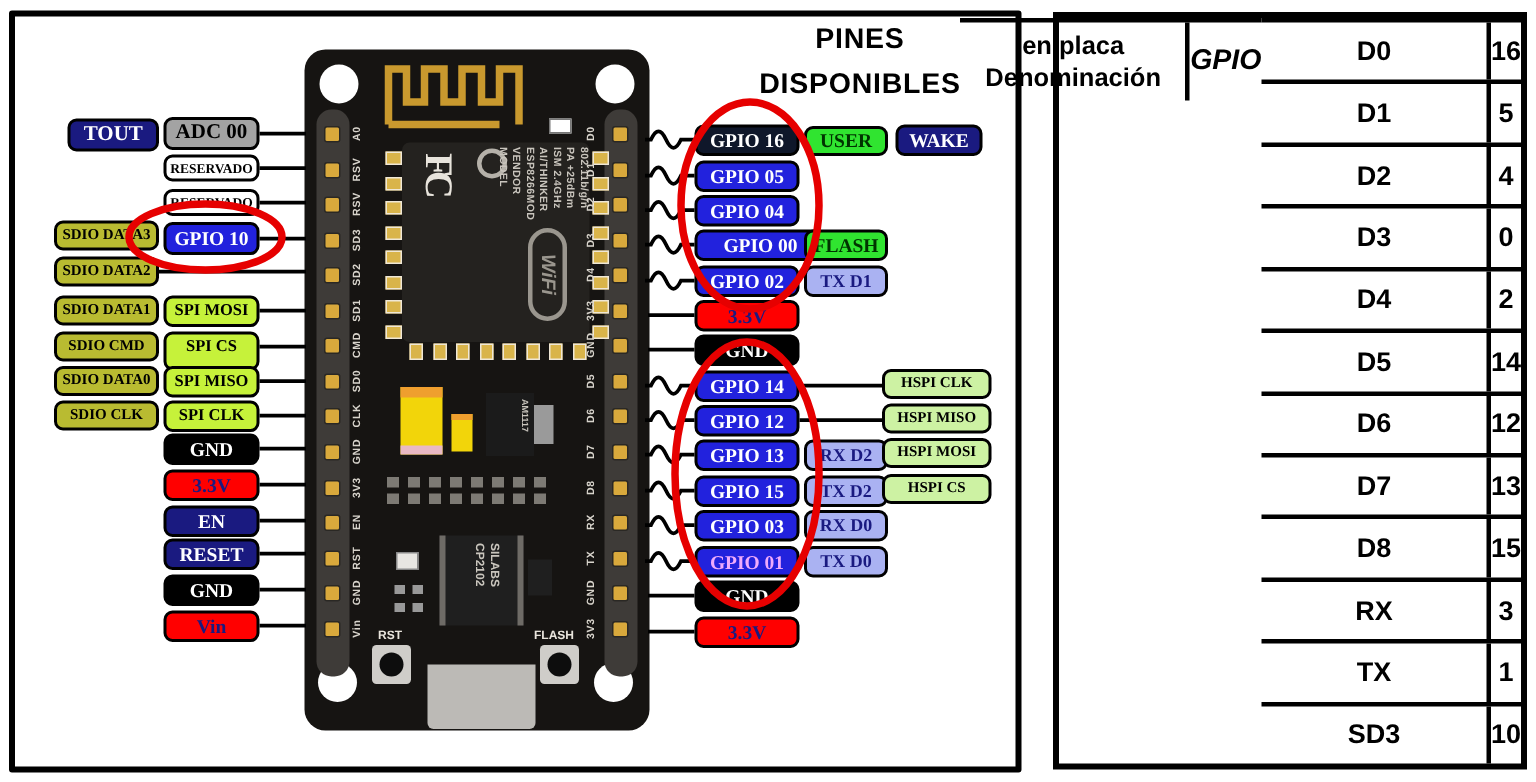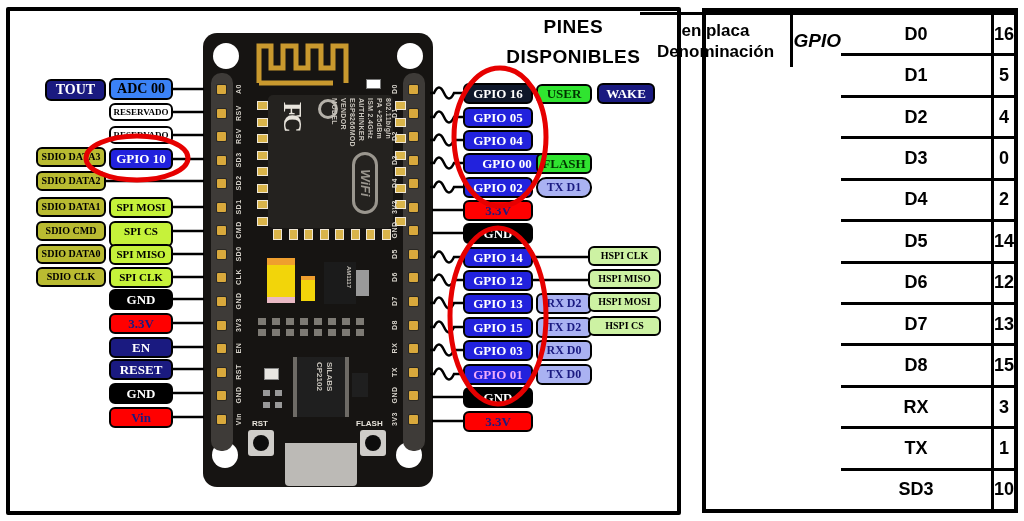--- a/index.html
+++ b/index.html
@@ -232,21 +232,21 @@
         <div class="tc2">1</div>
       </div>
       <div class="trow">
         <div class="tc1">SD3</div>
         <div class="tc2">10</div>
       </div>
     </div>
 </div>
 
 <div class="pinlabel" style="left: 45px; top: 79px; width: 61px; height: 22px; background: rgb(26, 26, 128); color: rgb(255, 255, 255); font-size: 14px; line-height: 18px;">TOUT</div>
-<div class="pinlabel" style="left: 109px; top: 78px; width: 64px; height: 22px; background: #3b82f6; color: rgb(0, 0, 0); font-size: 14px; line-height: 18px;">ADC 00</div>
+<div class="pinlabel" style="left: 109px; top: 78px; width: 64px; height: 22px; background: #a3a3a3; color: rgb(0, 0, 0); font-size: 14px; line-height: 18px;">ADC 00</div>
 <div class="pinlabel" style="left: 109px; top: 103px; width: 64px; height: 18px; background: rgb(255, 255, 255); color: rgb(0, 0, 0); font-size: 9px; line-height: 14px;">RESERVADO</div>
 <div class="pinlabel" style="left: 109px; top: 126px; width: 64px; height: 18px; background: rgb(255, 255, 255); color: rgb(0, 0, 0); font-size: 9px; line-height: 14px;">RESERVADO</div>
 <div class="pinlabel" style="left: 109px; top: 148px; width: 64px; height: 22px; background: rgb(34, 34, 221); color: rgb(255, 255, 255); font-size: 13px; line-height: 18px;">GPIO 10</div>
 <div class="pinlabel" style="left: 36px; top: 147px; width: 70px; height: 20px; background: rgb(185, 187, 49); color: rgb(0, 0, 0); font-size: 10px; line-height: 16px;">SDIO DATA3</div>
 <div class="pinlabel" style="left: 36px; top: 171px; width: 70px; height: 20px; background: rgb(185, 187, 49); color: rgb(0, 0, 0); font-size: 10px; line-height: 16px;">SDIO DATA2</div>
 <div class="pinlabel" style="left: 36px; top: 197px; width: 70px; height: 20px; background: rgb(185, 187, 49); color: rgb(0, 0, 0); font-size: 10px; line-height: 16px;">SDIO DATA1</div>
 <div class="pinlabel" style="left: 109px; top: 197px; width: 64px; height: 21px; background: rgb(198, 242, 58); color: rgb(0, 0, 0); font-size: 11px; line-height: 17px;">SPI MOSI</div>
 <div class="pinlabel" style="left: 36px; top: 221px; width: 70px; height: 20px; background: rgb(185, 187, 49); color: rgb(0, 0, 0); font-size: 10px; line-height: 16px;">SDIO CMD</div>
 <div class="pinlabel" style="left: 109px; top: 221px; width: 64px; height: 26px; background: rgb(198, 242, 58); color: rgb(0, 0, 0); font-size: 11px; line-height: 17px;">SPI CS</div>
 <div class="pinlabel" style="left: 36px; top: 244px; width: 70px; height: 20px; background: rgb(185, 187, 49); color: rgb(0, 0, 0); font-size: 10px; line-height: 16px;">SDIO DATA0</div>
@@ -260,21 +260,21 @@
 <div class="pinlabel" style="left: 109px; top: 383px; width: 64px; height: 21px; background: rgb(0, 0, 0); color: rgb(255, 255, 255); font-size: 13px; line-height: 17px;">GND</div>
 <div class="pinlabel" style="left: 109px; top: 407px; width: 64px; height: 21px; background: rgb(255, 0, 0); color: rgb(26, 26, 128); font-size: 13px; line-height: 17px;">Vin</div>
 <div class="pinlabel" style="left: 463px; top: 83px; width: 70px; height: 21px; background: #0f172a; color: rgb(255, 255, 255); font-size: 13px; line-height: 17px;">GPIO 16</div>
 <div class="pinlabel" style="left: 536px; top: 84px; width: 56px; height: 20px; background: rgb(48, 228, 48); color: rgb(0, 51, 0); font-size: 13px; line-height: 16px;">USER</div>
 <div class="pinlabel" style="left: 597px; top: 83px; width: 58px; height: 21px; background: rgb(26, 26, 128); color: rgb(255, 255, 255); font-size: 13px; line-height: 17px;">WAKE</div>
 <div class="pinlabel" style="left: 463px; top: 107px; width: 70px; height: 21px; background: rgb(34, 34, 221); color: rgb(255, 255, 255); font-size: 13px; line-height: 17px;">GPIO 05</div>
 <div class="pinlabel" style="left: 463px; top: 130px; width: 70px; height: 21px; background: rgb(34, 34, 221); color: rgb(255, 255, 255); font-size: 13px; line-height: 17px;">GPIO 04</div>
 <div class="pinlabel" style="left: 463px; top: 153px; width: 88px; height: 21px; background: rgb(34, 34, 221); color: rgb(255, 255, 255); font-size: 13px; line-height: 17px;">GPIO 00</div>
 <div class="pinlabel" style="left: 536px; top: 153px; width: 56px; height: 21px; background: rgb(48, 228, 48); color: rgb(0, 51, 0); font-size: 13px; line-height: 17px;">FLASH</div>
 <div class="pinlabel" style="left: 463px; top: 177px; width: 70px; height: 21px; background: rgb(34, 34, 221); color: rgb(255, 255, 255); font-size: 13px; line-height: 17px;">GPIO 02</div>
-<div class="pinlabel" style="left: 536px; top: 177px; width: 56px; height: 21px; background: rgb(170, 178, 242); color: rgb(26, 26, 128); font-size: 12px; line-height: 17px; border-radius: 10px;">TX D1</div>
+<div class="pinlabel" style="left: 536px; top: 177px; width: 56px; height: 21px; background: rgb(170, 178, 242); color: rgb(26, 26, 128); font-size: 12px; line-height: 17px;">TX D1</div>
 <div class="pinlabel" style="left: 463px; top: 200px; width: 70px; height: 21px; background: rgb(255, 0, 0); color: rgb(26, 26, 128); font-size: 13px; line-height: 17px;">3.3V</div>
 <div class="pinlabel" style="left: 463px; top: 223px; width: 70px; height: 21px; background: rgb(0, 0, 0); color: rgb(255, 255, 255); font-size: 13px; line-height: 17px;">GND</div>
 <div class="pinlabel" style="left: 463px; top: 247px; width: 70px; height: 21px; background: rgb(34, 34, 221); color: rgb(255, 255, 255); font-size: 13px; line-height: 17px;">GPIO 14</div>
 <div class="pinlabel" style="left: 588px; top: 246px; width: 73px; height: 20px; background: rgb(205, 242, 163); color: rgb(0, 0, 0); font-size: 10px; line-height: 16px;">HSPI CLK</div>
 <div class="pinlabel" style="left: 463px; top: 270px; width: 70px; height: 21px; background: rgb(34, 34, 221); color: rgb(255, 255, 255); font-size: 13px; line-height: 17px;">GPIO 12</div>
 <div class="pinlabel" style="left: 588px; top: 269px; width: 73px; height: 20px; background: rgb(205, 242, 163); color: rgb(0, 0, 0); font-size: 10px; line-height: 16px;">HSPI MISO</div>
 <div class="pinlabel" style="left: 463px; top: 293px; width: 70px; height: 21px; background: rgb(34, 34, 221); color: rgb(255, 255, 255); font-size: 13px; line-height: 17px;">GPIO 13</div>
 <div class="pinlabel" style="left: 536px; top: 293px; width: 56px; height: 21px; background: rgb(170, 178, 242); color: rgb(26, 26, 128); font-size: 12px; line-height: 17px;">RX D2</div>
 <div class="pinlabel" style="left: 588px; top: 292px; width: 73px; height: 20px; background: rgb(205, 242, 163); color: rgb(0, 0, 0); font-size: 10px; line-height: 16px;">HSPI MOSI</div>
 <div class="pinlabel" style="left: 463px; top: 317px; width: 70px; height: 21px; background: rgb(34, 34, 221); color: rgb(255, 255, 255); font-size: 13px; line-height: 17px;">GPIO 15</div>

